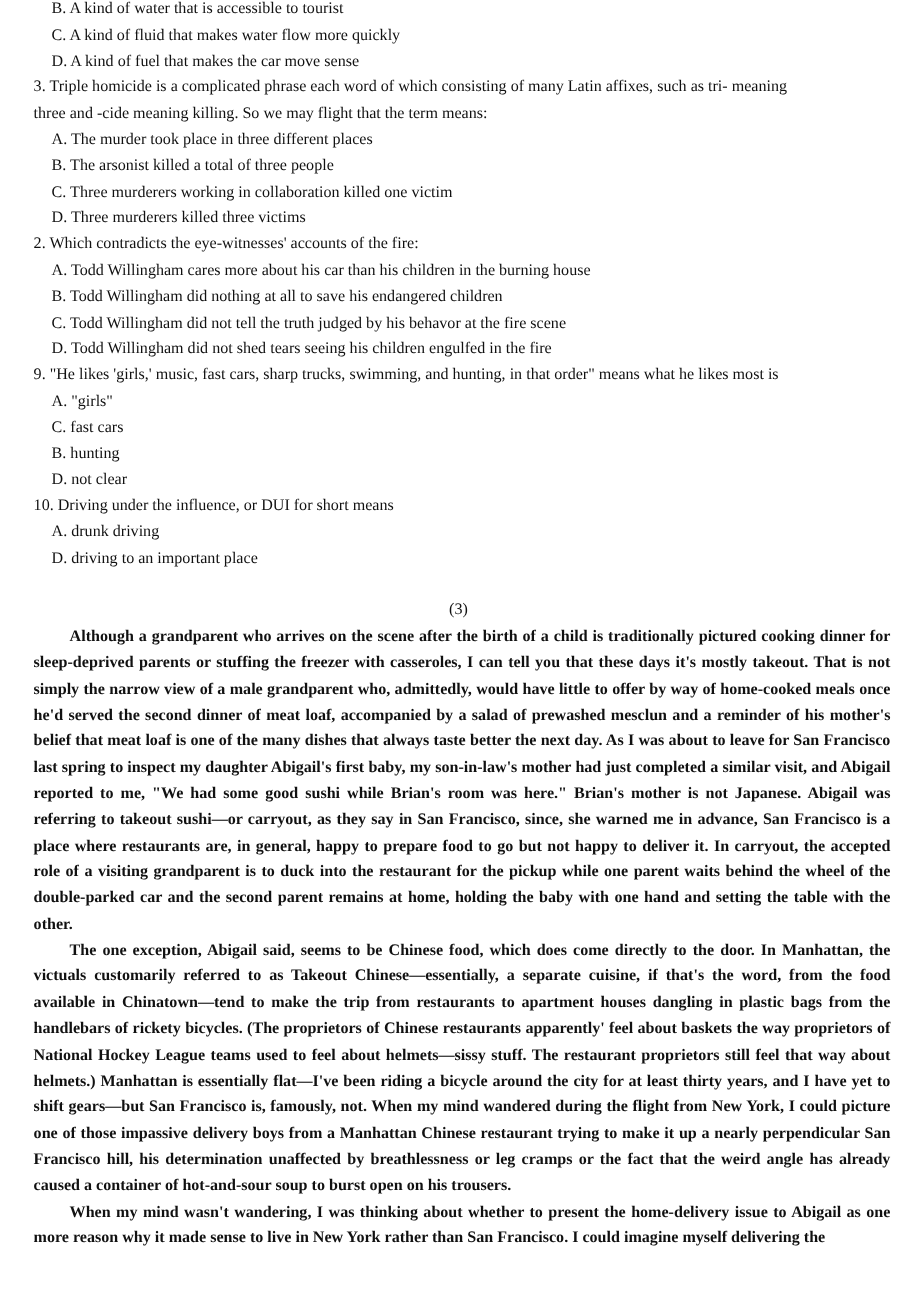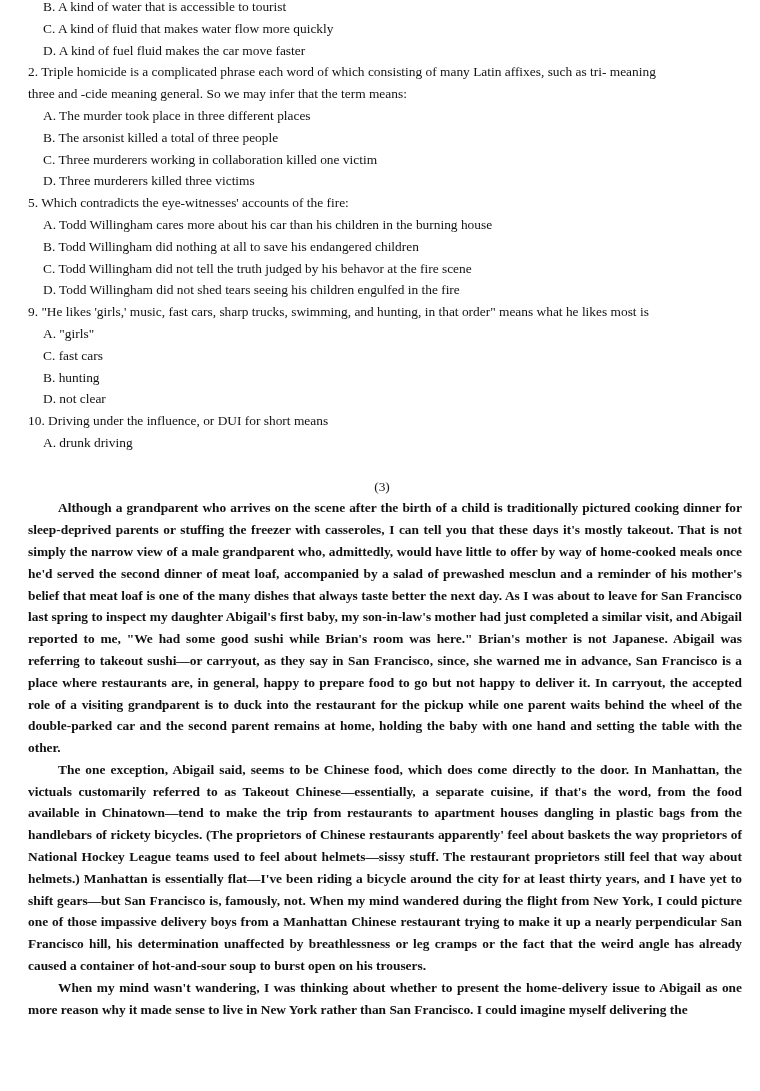--- a/index.html
+++ b/index.html
@@ -24,51 +24,52 @@
   .top-shift { margin-top: -4px; }
 </style>
 </head>
 <body>
 
 <div class="page top-shift">
 
   <div>
     <div class="opt">B. A kind of water that is accessible to tourist</div>
     <div class="opt">C. A kind of fluid that makes water flow more quickly</div>
-    <div class="opt">D. A kind of fuel fluid makes the car move faster</div>
+    <div class="opt">D. A kind of fuel that makes the car move sense</div>
   </div>
 
   <div>
-    <div class="q line">2. Triple homicide is a complicated phrase each word of which consisting of many Latin affixes, such as tri- meaning</div>
-    <div class="q line cont">three and -cide meaning general. So we may infer that the term means:</div>
+    <div class="q line">3. Triple homicide is a complicated phrase each word of which consisting of many Latin affixes, such as tri- meaning</div>
+    <div class="q line cont">three and -cide meaning killing. So we may flight that the term means:</div>
     <div class="opt">A. The murder took place in three different places</div>
     <div class="opt">B. The arsonist killed a total of three people</div>
     <div class="opt">C. Three murderers working in collaboration killed one victim</div>
     <div class="opt">D. Three murderers killed three victims</div>
   </div>
 
   <div>
-    <div class="q line">5. Which contradicts the eye-witnesses' accounts of the fire:</div>
+    <div class="q line">2. Which contradicts the eye-witnesses' accounts of the fire:</div>
     <div class="opt">A. Todd Willingham cares more about his car than his children in the burning house</div>
     <div class="opt">B. Todd Willingham did nothing at all to save his endangered children</div>
     <div class="opt">C. Todd Willingham did not tell the truth judged by his behavor at the fire scene</div>
     <div class="opt">D. Todd Willingham did not shed tears seeing his children engulfed in the fire</div>
   </div>
 
   <div>
     <div class="q line">9. "He likes 'girls,' music, fast cars, sharp trucks, swimming, and hunting, in that order" means what he likes most is</div>
     <div class="opt">A. "girls"</div>
     <div class="opt">C. fast cars</div>
     <div class="opt">B. hunting</div>
     <div class="opt">D. not clear</div>
   </div>
 
   <div>
     <div class="q line">10. Driving under the influence, or DUI for short means</div>
     <div class="opt">A. drunk driving</div>
+    <div class="opt">D. driving to an important place</div>
   </div>
 
   <div class="section-title">(3)</div>
 
   <div>
     <p class="para" style="margin-top:0;margin-bottom:0;">Although a grandparent who arrives on the scene after the birth of a child is traditionally pictured cooking dinner for sleep-deprived parents or stuffing the freezer with casseroles, I can tell you that these days it's mostly takeout. That is not simply the narrow view of a male grandparent who, admittedly, would have little to offer by way of home-cooked meals once he'd served the second dinner of meat loaf, accompanied by a salad of prewashed mesclun and a reminder of his mother's belief that meat loaf is one of the many dishes that always taste better the next day. As I was about to leave for San Francisco last spring to inspect my daughter Abigail's first baby, my son-in-law's mother had just completed a similar visit, and Abigail reported to me, "We had some good sushi while Brian's room was here." Brian's mother is not Japanese. Abigail was referring to takeout sushi—or carryout, as they say in San Francisco, since, she warned me in advance, San Francisco is a place where restaurants are, in general, happy to prepare food to go but not happy to deliver it. In carryout, the accepted role of a visiting grandparent is to duck into the restaurant for the pickup while one parent waits behind the wheel of the double-parked car and the second parent remains at home, holding the baby with one hand and setting the table with the other.</p>
     <p class="para" style="margin-top:0;margin-bottom:0;">The one exception, Abigail said, seems to be Chinese food, which does come directly to the door. In Manhattan, the victuals customarily referred to as Takeout Chinese—essentially, a separate cuisine, if that's the word, from the food available in Chinatown—tend to make the trip from restaurants to apartment houses dangling in plastic bags from the handlebars of rickety bicycles. (The proprietors of Chinese restaurants apparently' feel about baskets the way proprietors of National Hockey League teams used to feel about helmets—sissy stuff. The restaurant proprietors still feel that way about helmets.) Manhattan is essentially flat—I've been riding a bicycle around the city for at least thirty years, and I have yet to shift gears—but San Francisco is, famously, not. When my mind wandered during the flight from New York, I could picture one of those impassive delivery boys from a Manhattan Chinese restaurant trying to make it up a nearly perpendicular San Francisco hill, his determination unaffected by breathlessness or leg cramps or the fact that the weird angle has already caused a container of hot-and-sour soup to burst open on his trousers.</p>
     <p class="para" style="margin-top:0;margin-bottom:16px;">When my mind wasn't wandering, I was thinking about whether to present the home-delivery issue to Abigail as one more reason why it made sense to live in New York rather than San Francisco. I could imagine myself delivering the</p>
   </div>
 

